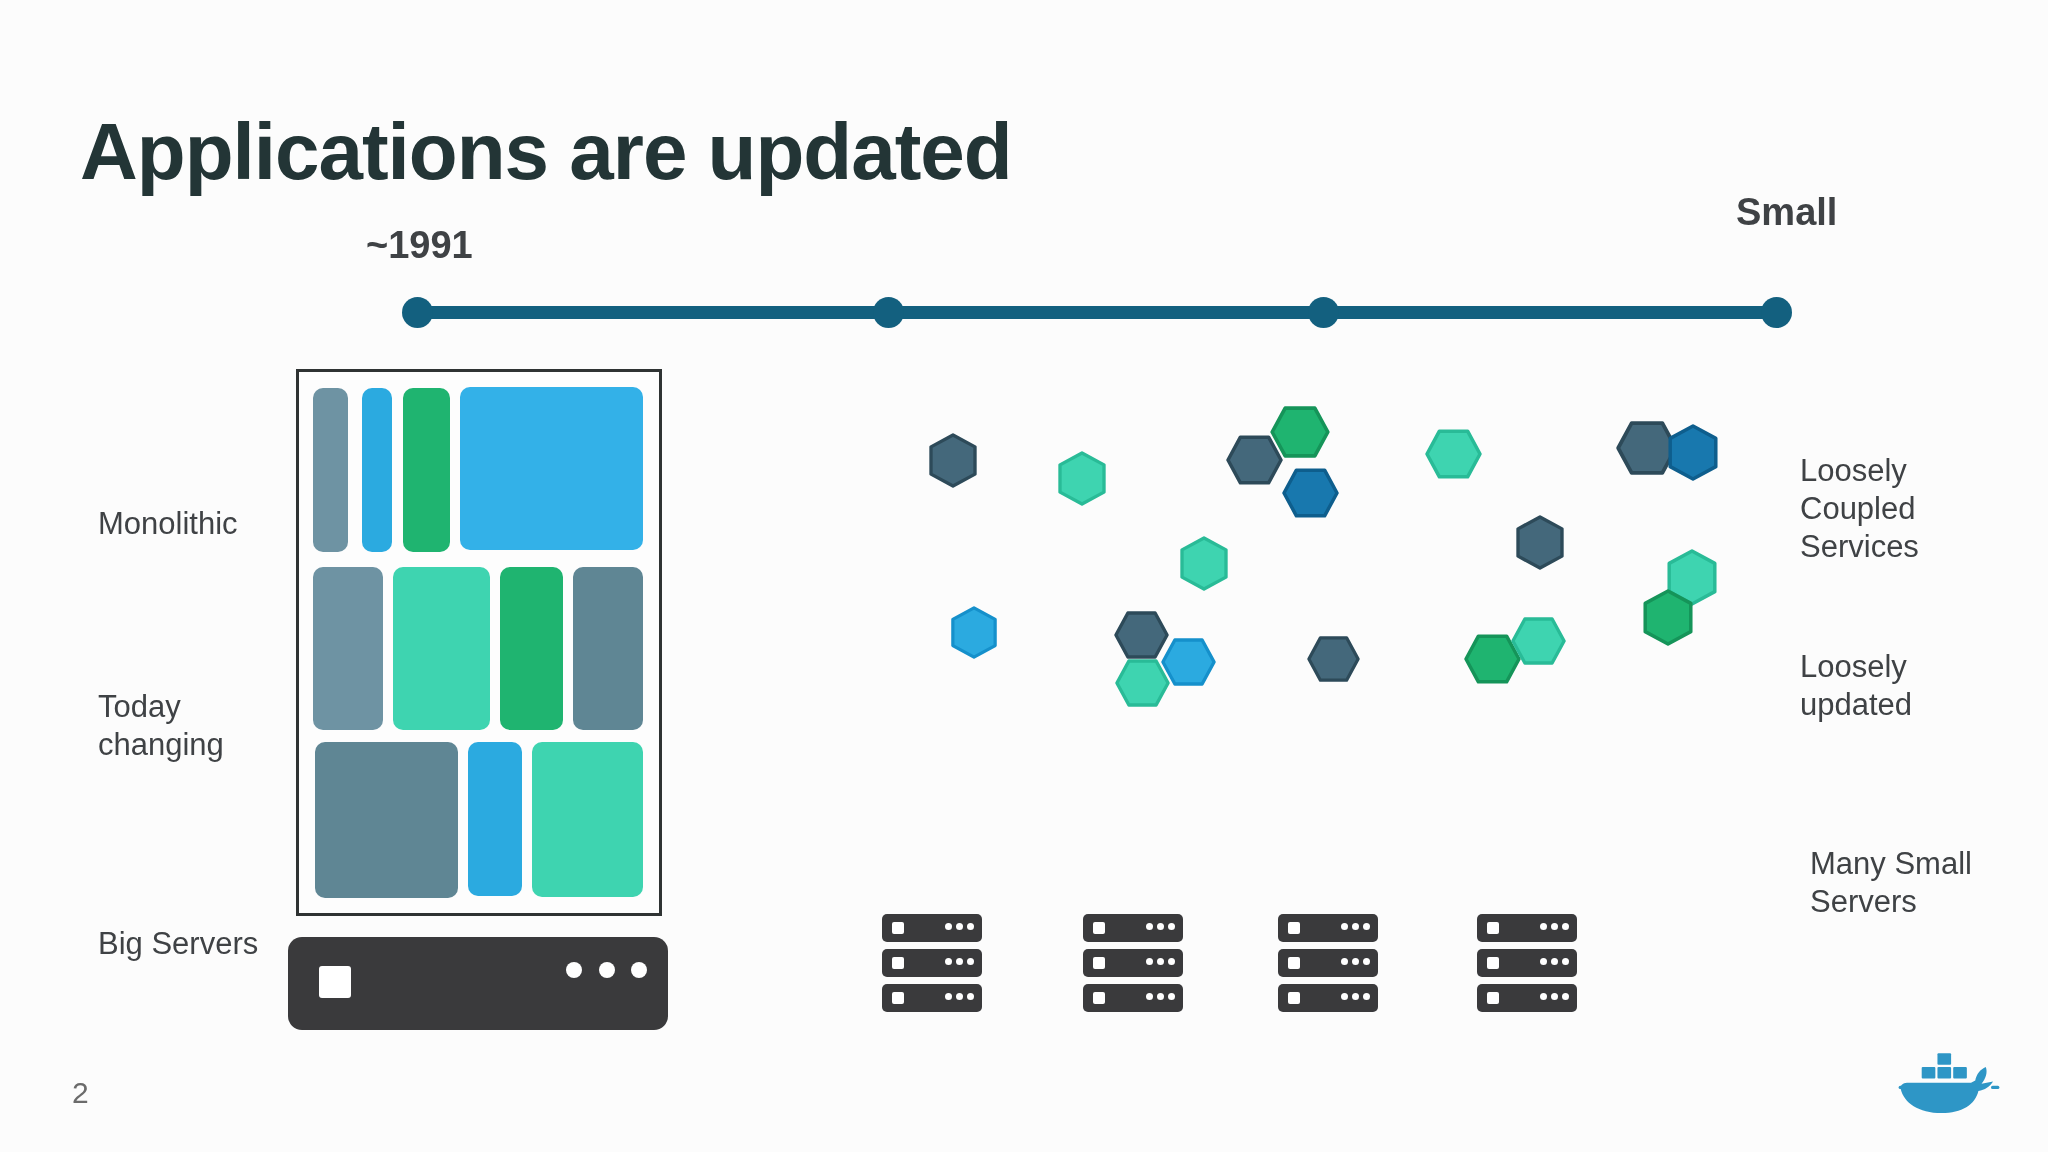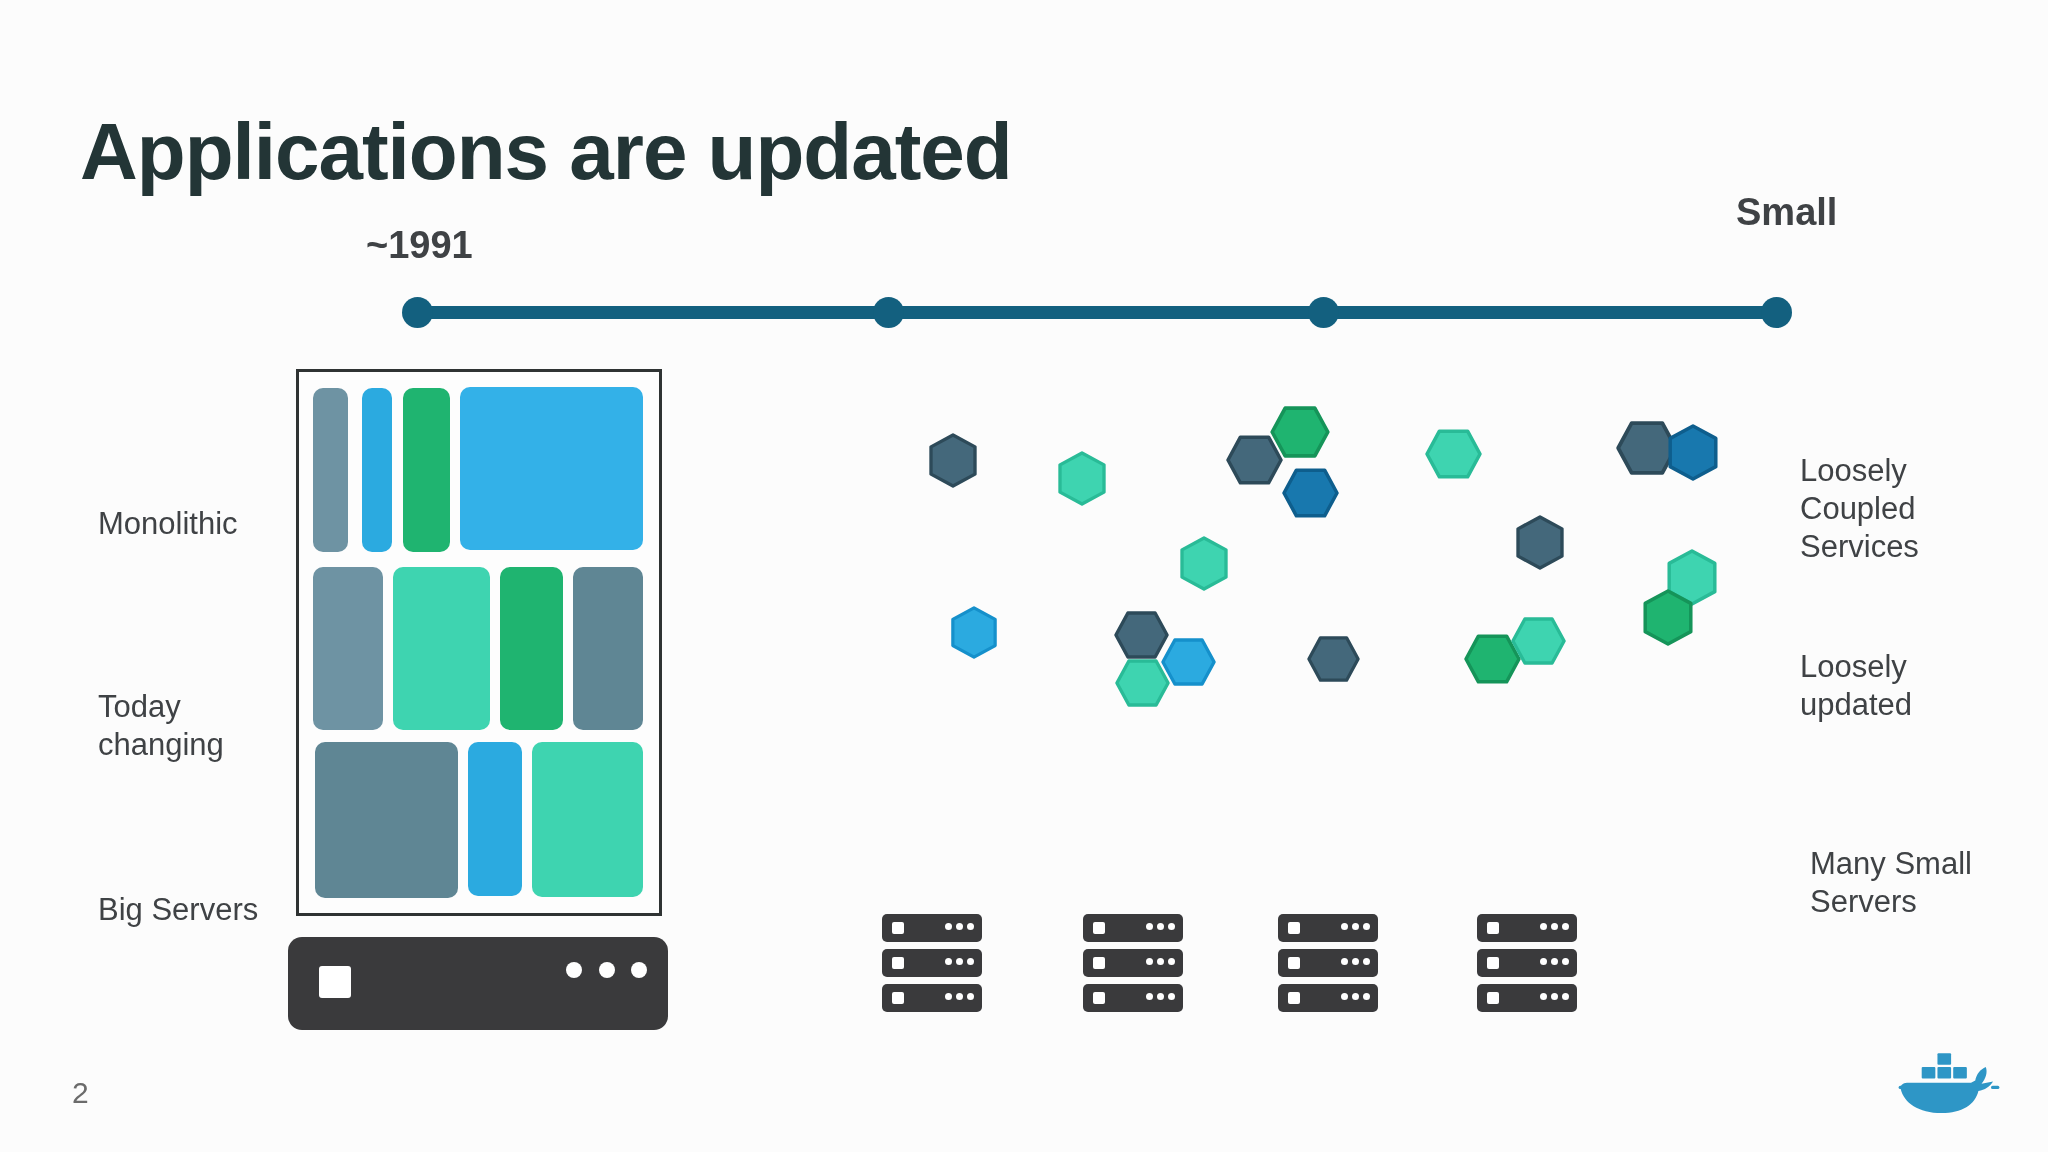--- a/index.html
+++ b/index.html
@@ -40,21 +40,21 @@
     box-sizing:border-box;border:3px solid #2f3333;background:#fdfdfd;
   }
   .mblock{position:absolute;border-radius:10px;}
 
   
   .side-label{
     position:absolute;font-size:31px;line-height:38px;color:var(--label_text);
   }
   #lbl-monolithic{left:98px;top:505px;}
   #lbl-slow{left:98px;top:688px;width:185px;}
-  #lbl-bigservers{left:98px;top:891px;}
+  #lbl-bigservers{left:98px;top:925px;}
   #lbl-loose{left:1800px;top:452px;width:165px;}
   #lbl-rapid{left:1800px;top:648px;width:165px;}
   #lbl-many{left:1800px;top:845px;width:220px;margin-left:10px;}
 
   
   #big-server{
     position:absolute;left:288px;top:937px;width:380px;height:93px;
     background:var(--server_dark);border-radius:14px;
   }
   #big-server .bs-square{

